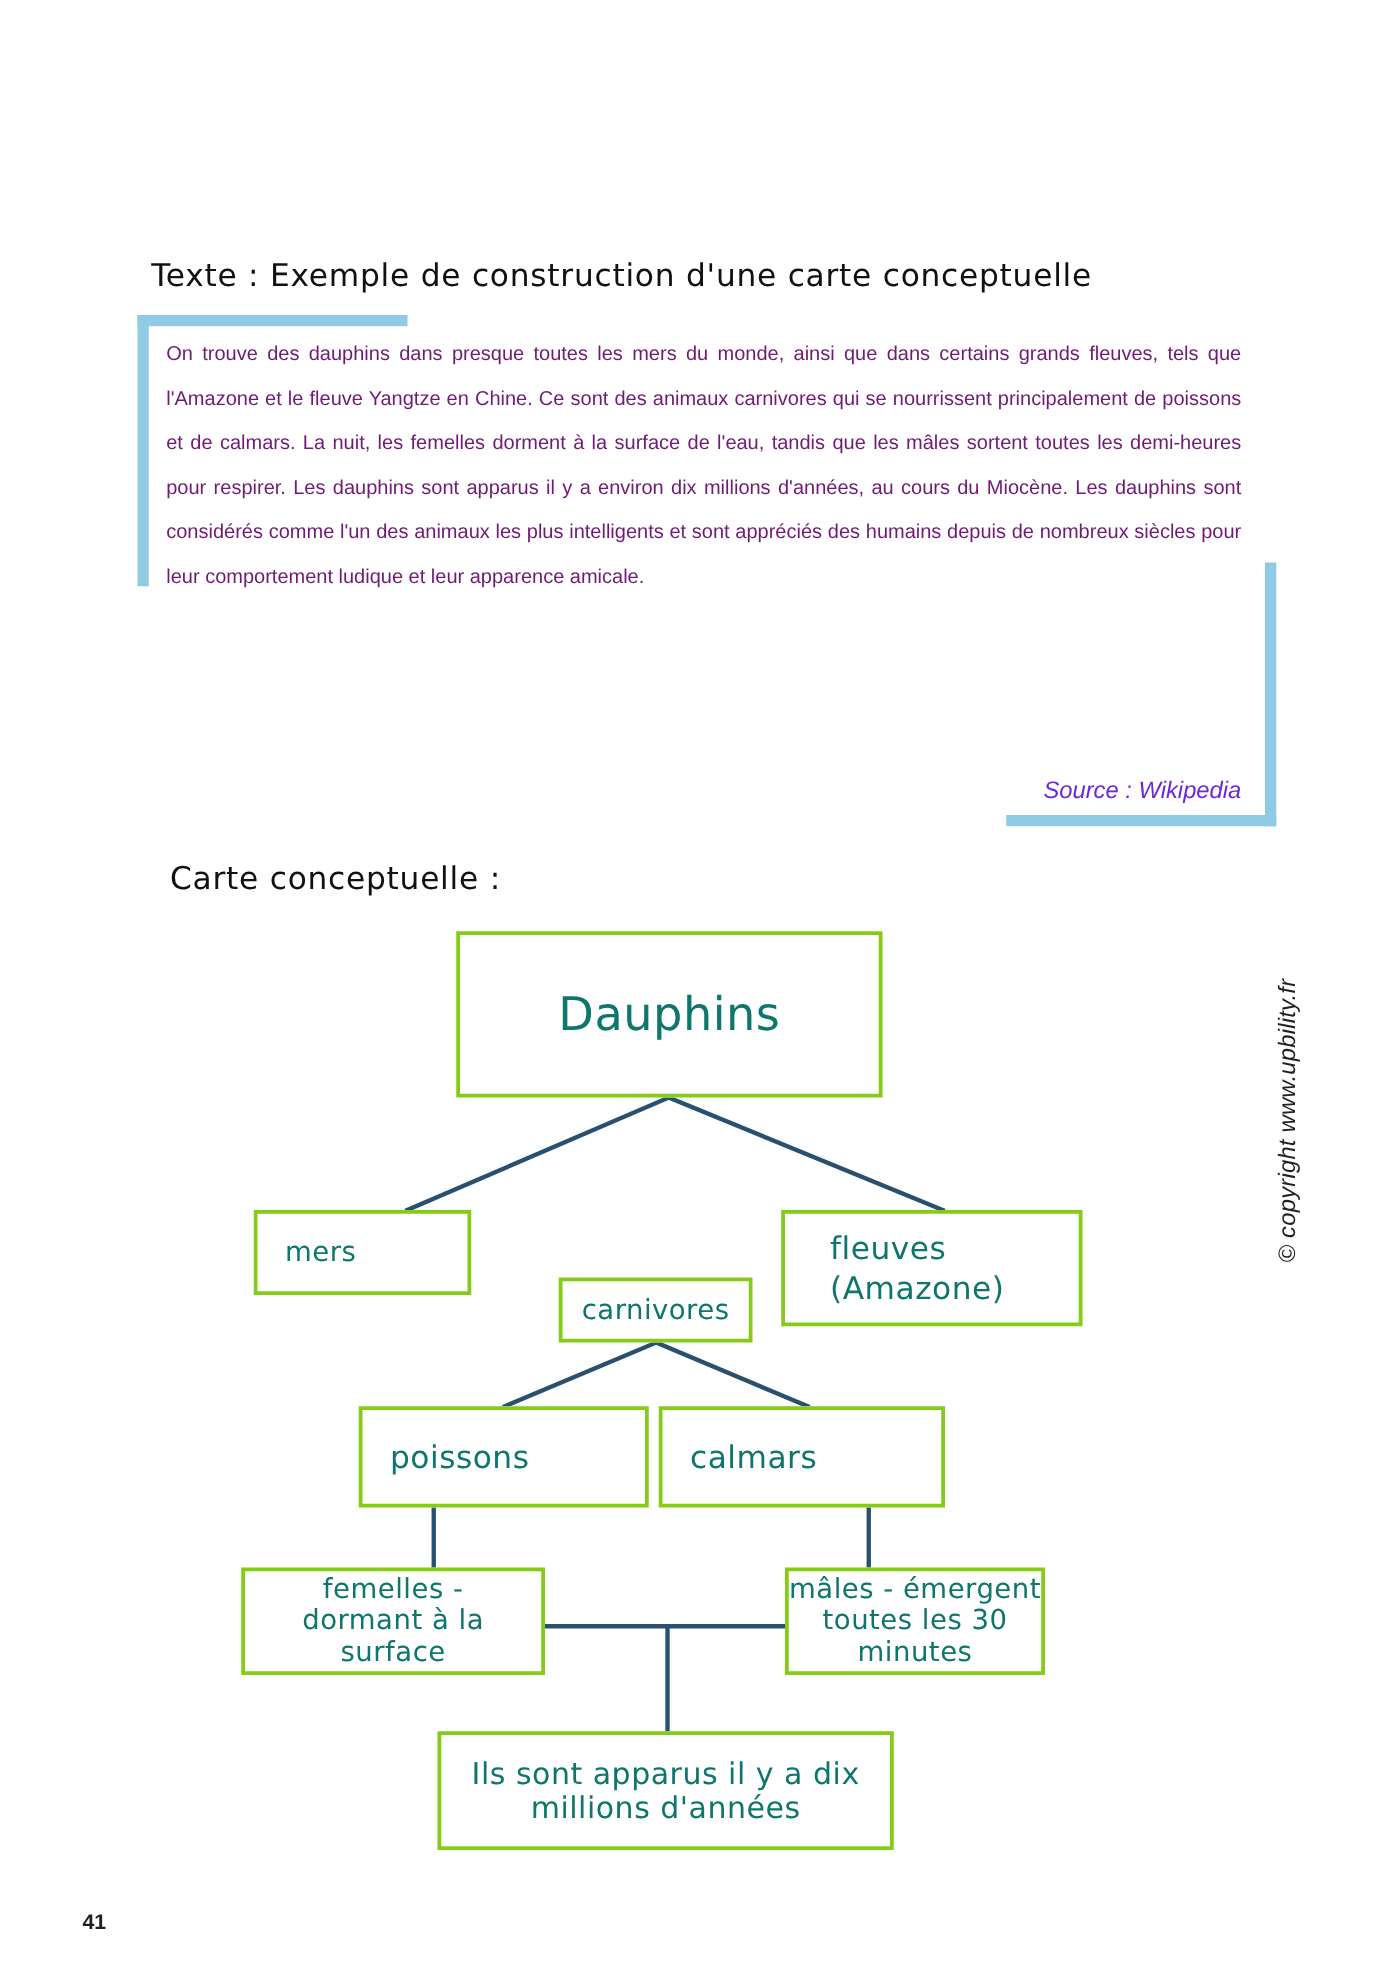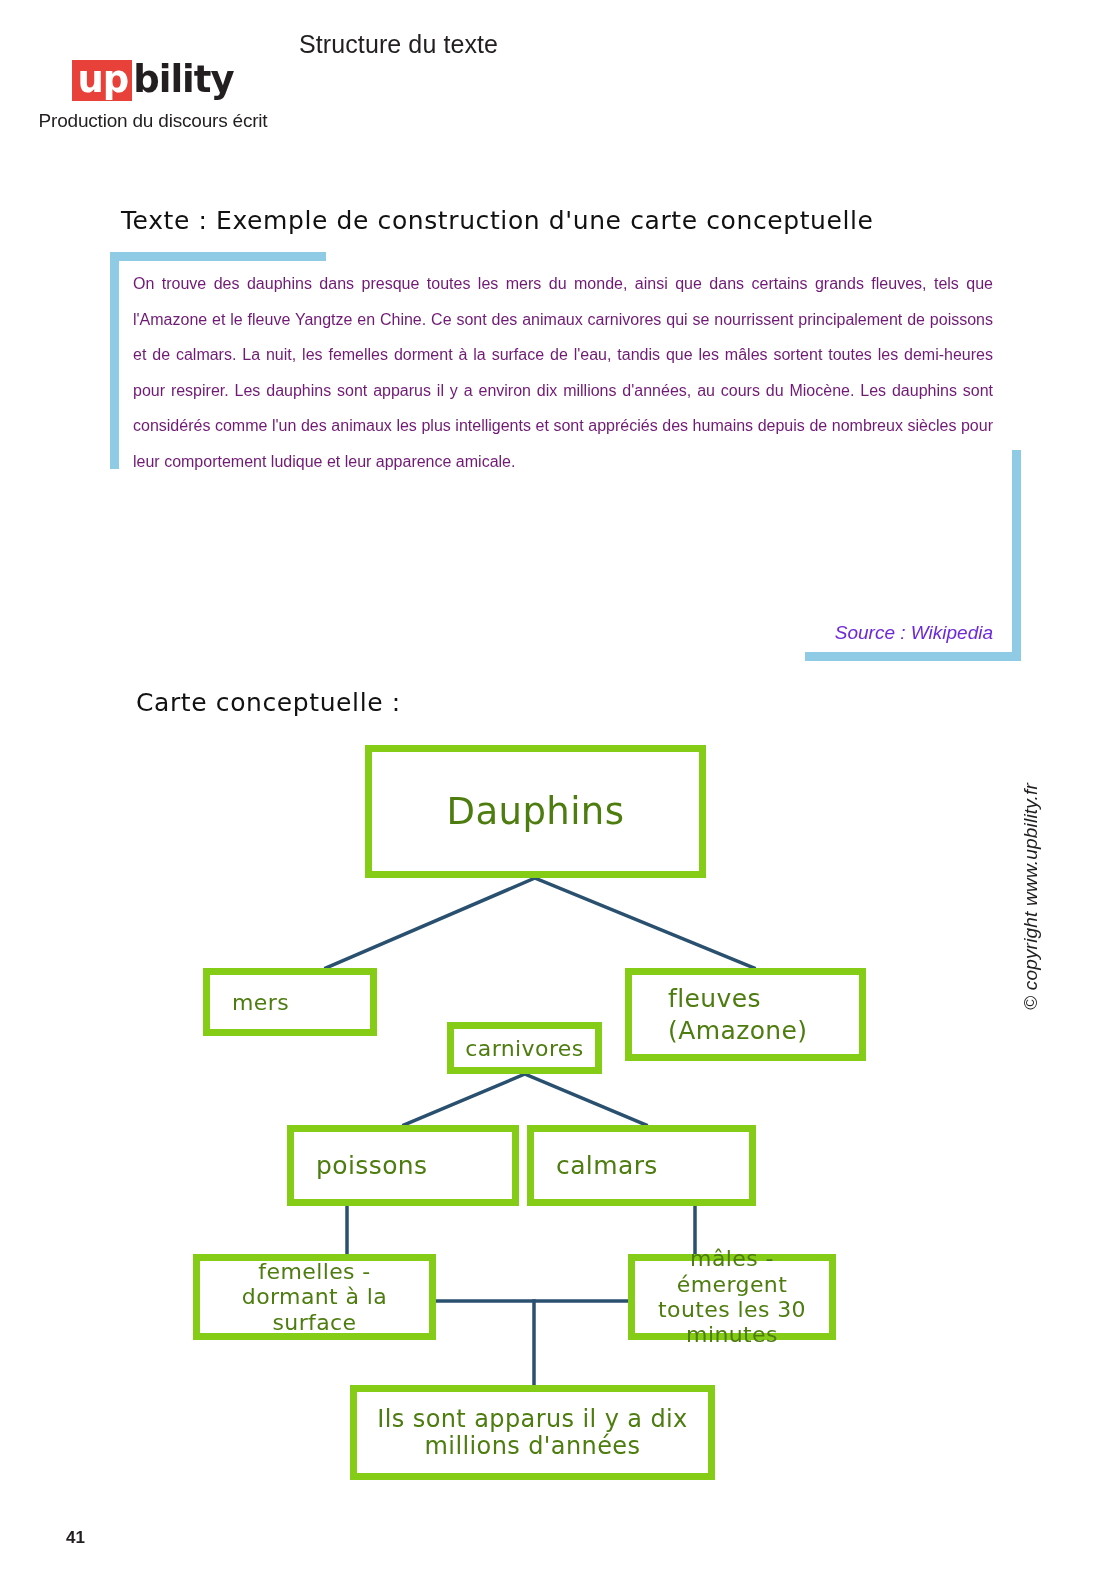--- a/index.html
+++ b/index.html
@@ -52,22 +52,22 @@
     position:absolute; left:133px; top:622px; width:860px;
     text-align:right; font-style:italic; font-size:19px; color:#6d28d9;
   }
 
   
   .map-title { position:absolute; left:136px; top:688px; font-size:25px; color:#111111; }
 
   
   .map { position:absolute; left:0; top:0; width:1113px; height:1577px; pointer-events:none; }
   .node {
-    position:absolute; border:7px solid #84cc16; background:#ffffff;
-    display:flex; align-items:center; color:#4d7c0f;
+    position:absolute; border:3px solid #84cc16; background:#ffffff;
+    display:flex; align-items:center; color:#0f766e;
     font-family:"DejaVu Sans", sans-serif; letter-spacing:0.4px;
     pointer-events:auto;
   }
   .node.center { justify-content:center; text-align:center; }
   .node.left { justify-content:flex-start; padding-left:22px; }
 
   #n-dauphins { left:365px; top:745px;  width:341px; height:133px; font-size:37px; }
   #n-mers     { left:203px; top:968px;  width:174px; height:68px;  font-size:22px; }
   #n-carniv   { left:447px; top:1022px; width:155px; height:52px;  font-size:22px; }
   #n-fleuves  { left:625px; top:968px;  width:241px; height:93px;  font-size:25px; line-height:1.28; padding-left:36px; }
@@ -88,29 +88,22 @@
   }
 
   
   .page-number { position:absolute; left:66px; top:1528px; font-size:17px; color:#231f20; font-weight:bold; }
 </style>
 </head>
 <body>
 
 <div class="header">
 
-  <div class="logo-block">
-    <div class="logo-wordmark">
-      <span class="logo-up">up</span><span class="logo-bility">bility</span>
-    </div>
-    <div class="logo-tagline">Production du discours écrit</div>
-  </div>
 
   <div class="header-text">
-    <div class="header-title">Structure du texte</div>
   </div>
 
 </div>
 
 <div class="texte-title hand">Texte : Exemple de construction d'une carte conceptuelle</div>
 
 <div class="bracket bracket-tl-h"></div>
 <div class="bracket bracket-tl-v"></div>
 <div class="bracket bracket-br-v"></div>
 <div class="bracket bracket-br-h"></div>

